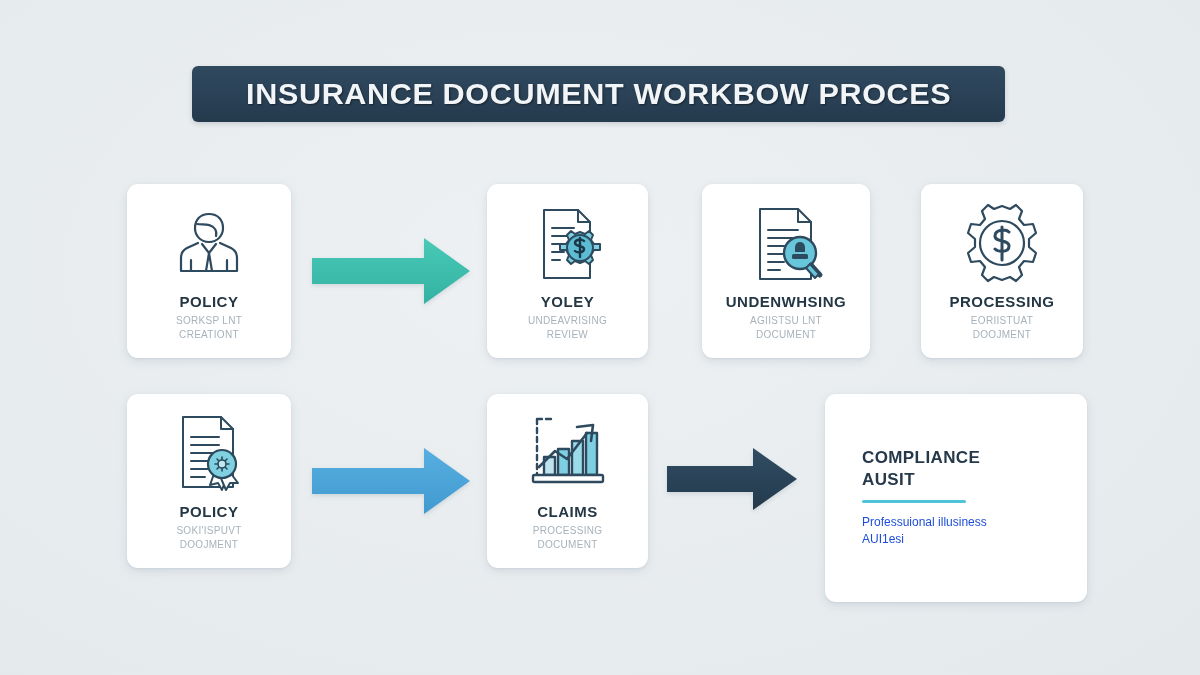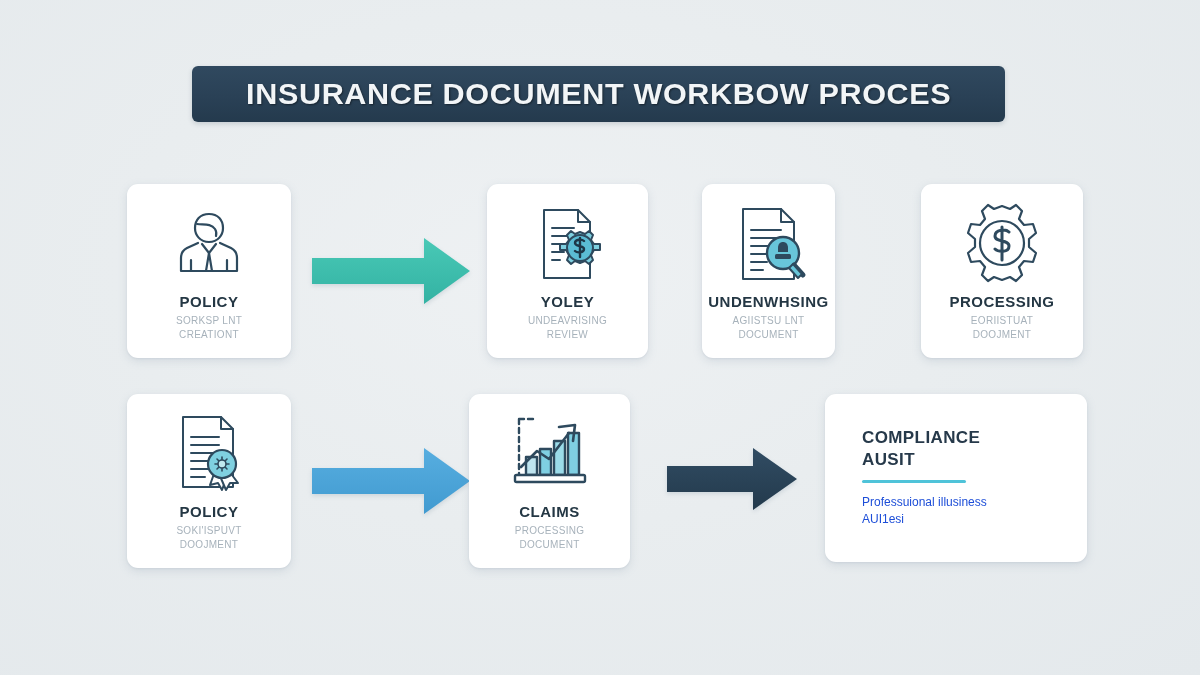--- a/index.html
+++ b/index.html
@@ -72,27 +72,27 @@
     text-align: center;
     line-height: 1.38;
     margin-top: 4px;
     letter-spacing: 0.3px;
     max-width: 150px;
   }
 
   
   #card-policy-creation   { left:127px; top:184px; width:164px; height:174px; }
   #card-underwriting-rev  { left:487px; top:184px; width:161px; height:174px; }
-  #card-underwriting-doc  { left:702px; top:184px; width:133px; height:174px; }
+  #card-underwriting-doc  { left:702px; top:184px; width:168px; height:174px; }
   #card-document-review   { left:921px; top:184px; width:162px; height:174px; }
   #card-policy-document   { left:127px; top:394px; width:164px; height:174px; }
-  #card-claims-processing { left:469px; top:394px; width:161px; height:174px; }
+  #card-claims-processing { left:487px; top:394px; width:161px; height:174px; }
 
   #card-compliance-audit {
-    left:825px; top:394px; width:262px; height:168px;
+    left:825px; top:394px; width:262px; height:208px;
     align-items: flex-start;
     justify-content: center;
     padding: 0 0 0 37px;
   }
   #compliance-title {
     font-size: 17px;
     font-weight: bold;
     color: #26394a;
     line-height: 1.25;
     letter-spacing: 0.4px;

